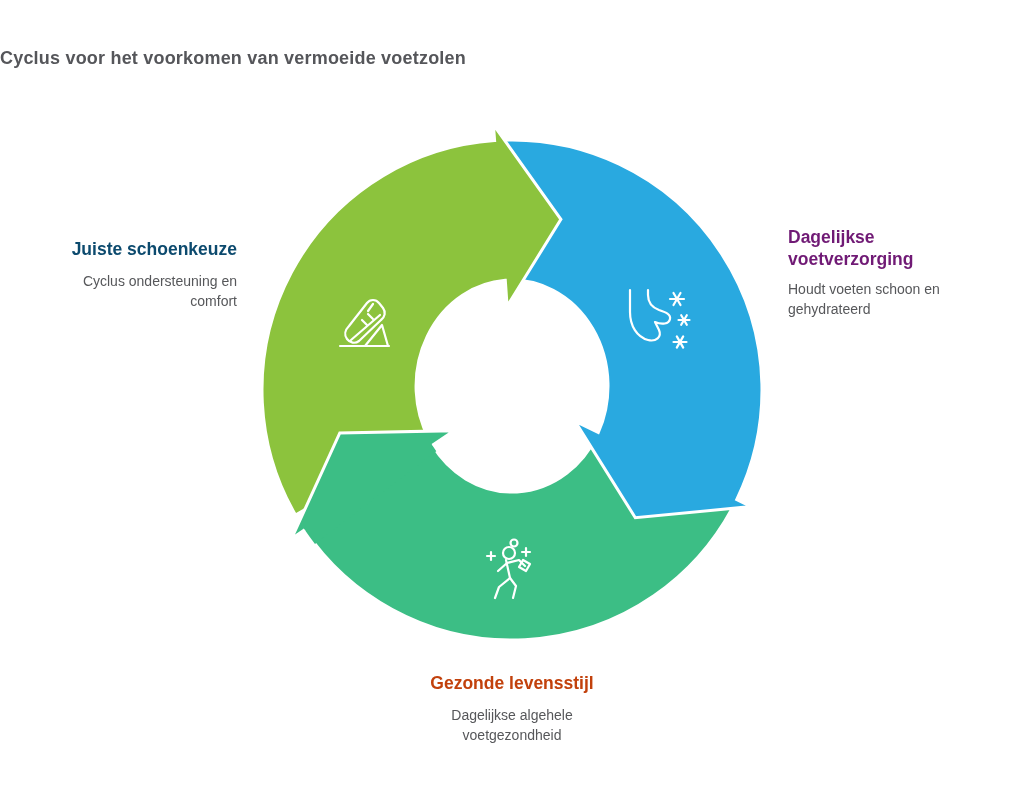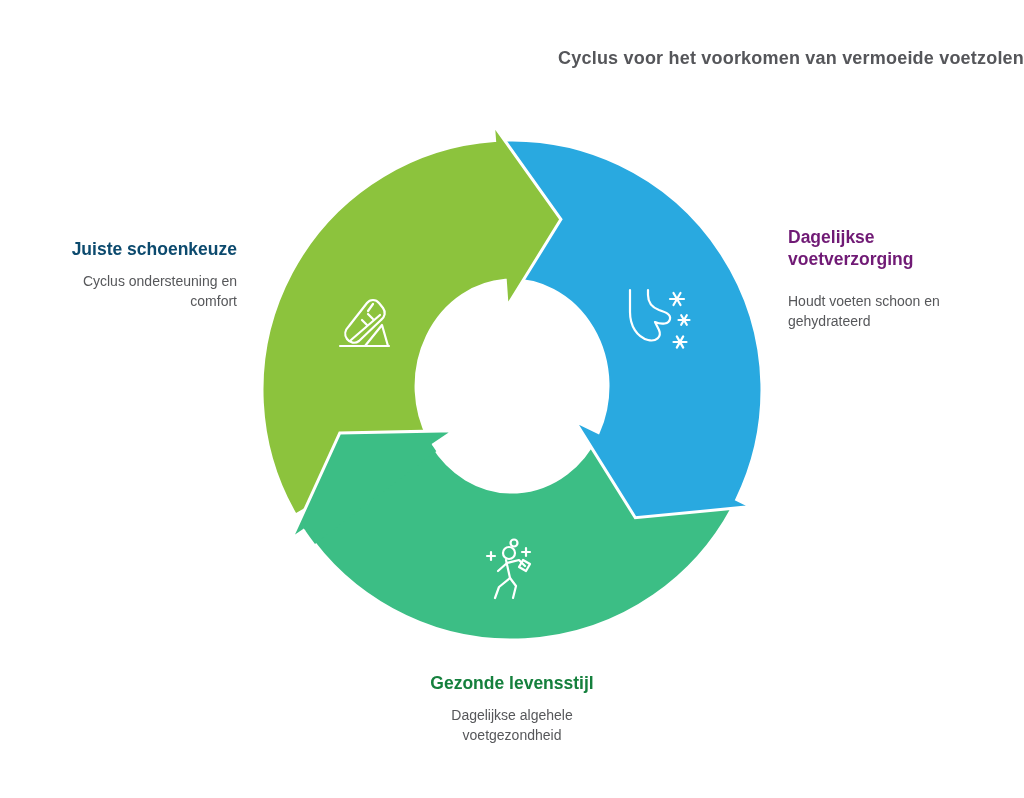--- a/index.html
+++ b/index.html
@@ -2,36 +2,36 @@
 <html><head>
 <meta charset="utf-8">
 <style>
   html,body{margin:0;padding:0;background:#ffffff;}
   .canvas{
     position:relative;width:1024px;height:798px;background:#ffffff;
     font-family:"Liberation Sans",sans-serif;overflow:hidden;
   }
   .title{
     position:absolute;left:0;right:0;top:48px;margin:0;
-    text-align:right;font-size:18px;font-weight:bold;color:#55565A;
+    text-align:left;font-size:18px;font-weight:bold;color:#55565A;
     letter-spacing:.2px;
   }
   .diagram-svg{position:absolute;left:0;top:0;}
   .label{position:absolute;}
   .label .heading{font-size:17.5px;font-weight:bold;line-height:1.26;}
   .label .desc{font-size:14px;color:#56575A;line-height:1.4;}
   .label-left{top:238px;right:787px;width:230px;text-align:right;}
   .label-left .desc{margin-top:12px;margin-left:auto;width:190px;}
   .label-right{top:226px;left:788px;width:175px;text-align:left;}
-  .label-right .desc{margin-top:22px;width:175px;}
+  .label-right .desc{margin-top:10px;width:175px;}
   .label-bottom{top:672px;left:0;right:0;text-align:center;}
   .label-bottom .desc{margin:12px auto 0 auto;width:190px;}
   .heading.lime{color:#0c4a6e;}
   .heading.blue{color:#701a75;}
-  .heading.emerald{color:#15803d;}
+  .heading.emerald{color:#c2410c;}
 </style>
 </head>
 <body>
 
 <div class="canvas">
 
   <h1 class="title">Cyclus voor het voorkomen van vermoeide voetzolen</h1>
 
   <svg class="diagram-svg" width="1024" height="798" viewBox="0 0 1024 798">
 

